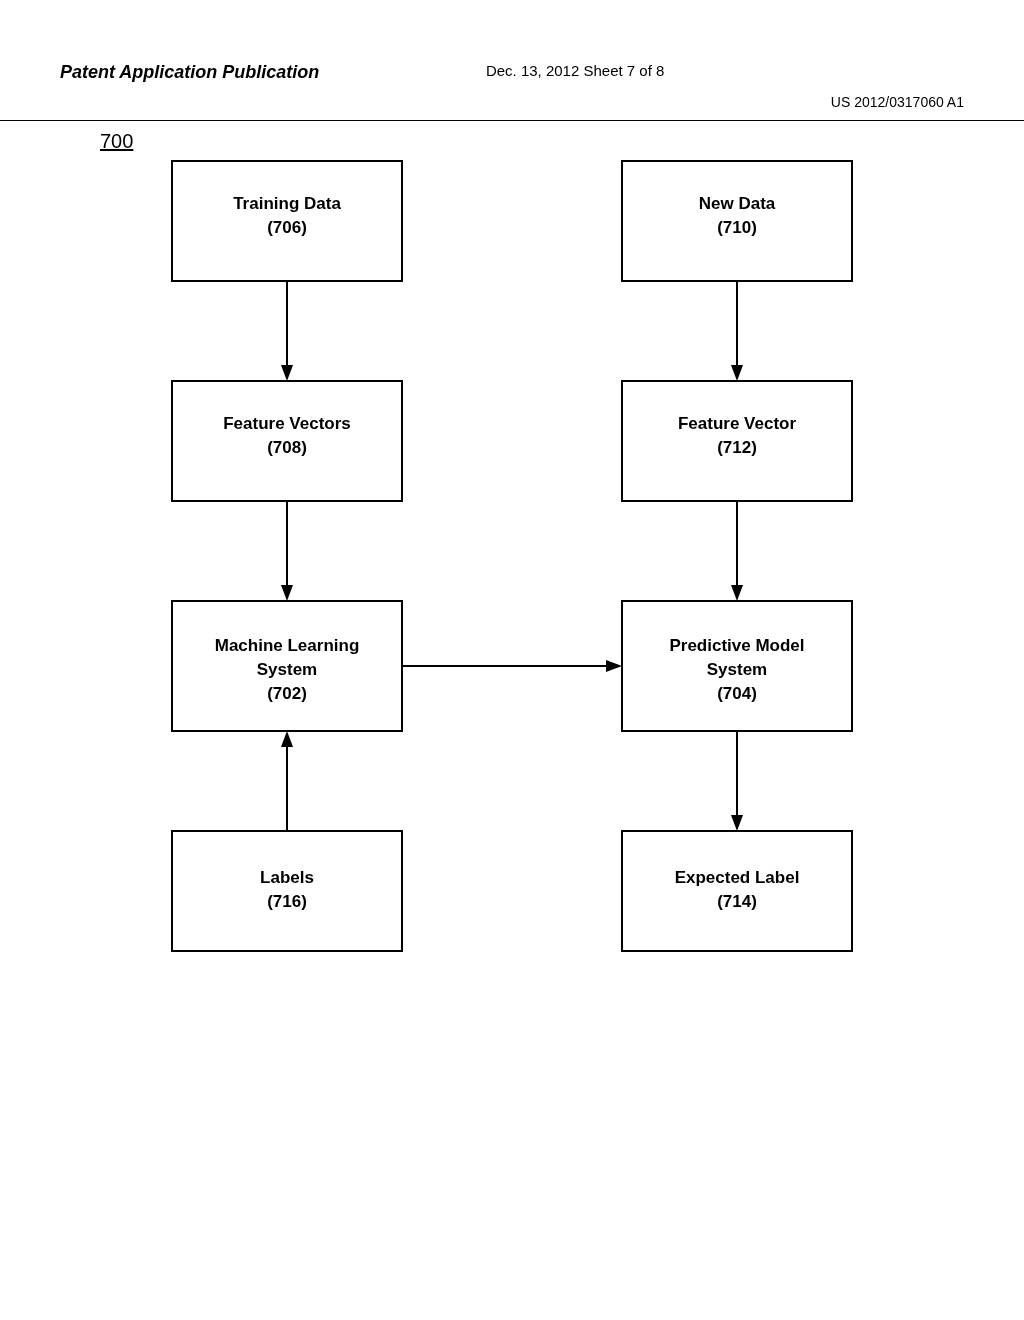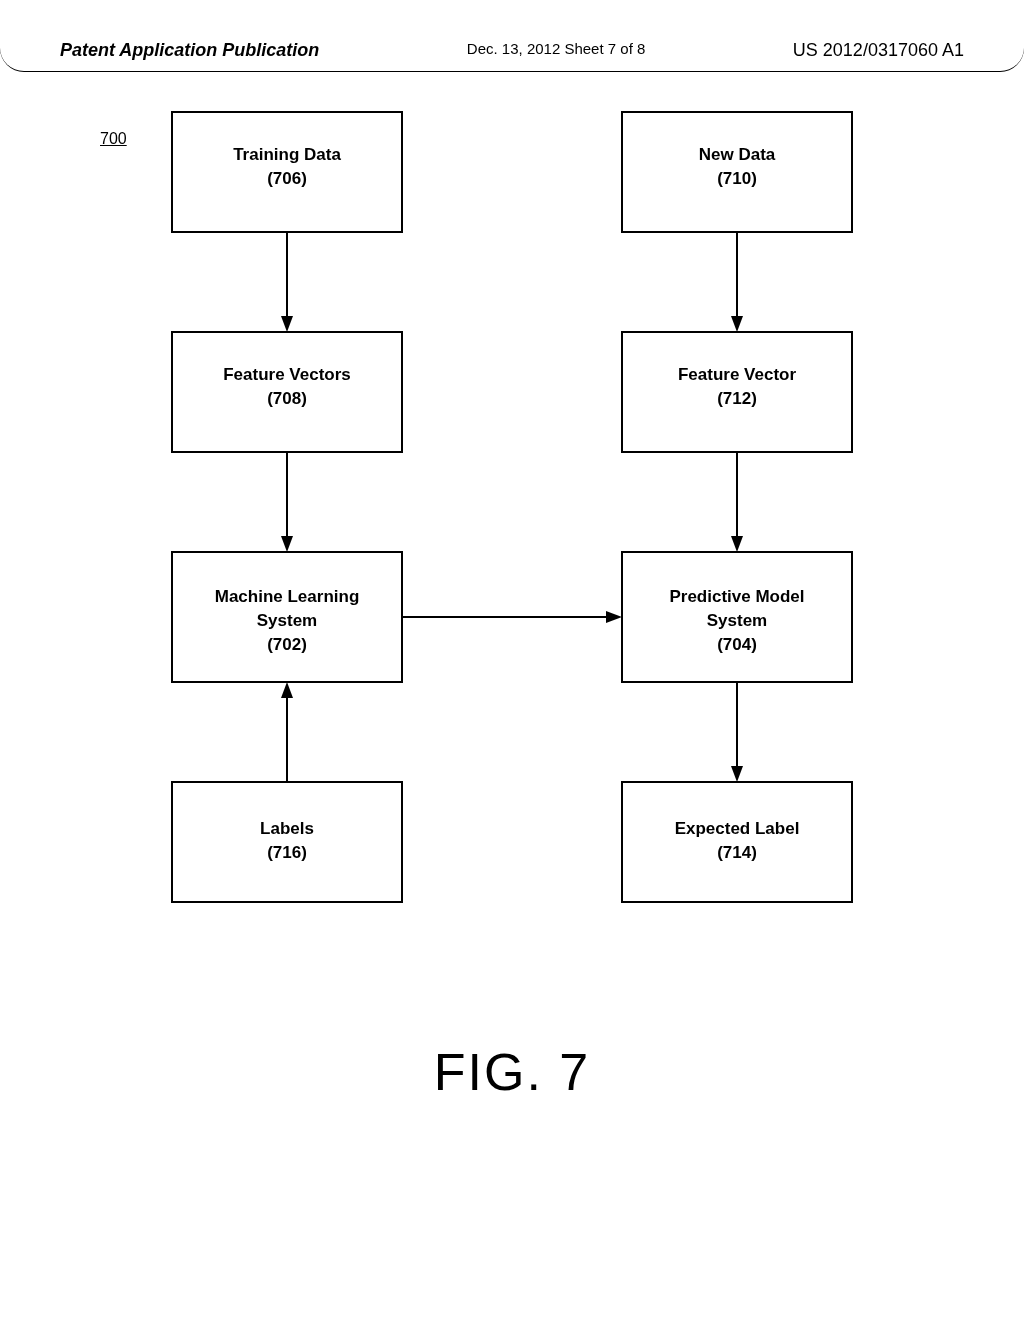--- a/index.html
+++ b/index.html
@@ -18,48 +18,48 @@
       background: #fff;
       padding: 0;
       position: relative;
     }
 
     
     .header {
       display: flex;
       justify-content: space-between;
       align-items: flex-start;
-      padding: 40px 60px 0 60px;
+      padding: 62px 60px 0 60px;
       border-bottom: 1px solid #000;
       padding-bottom: 10px;
-      border-radius: 24px;
     }
 
     .header-left {
       font-size: 18px;
       font-weight: bold;
       font-style: italic;
     }
 
     .header-center {
       font-size: 15px;
       text-align: left;
     }
 
     .header-right {
-      font-size: 18px;
+      font-size: 14px;
       text-align: right;
+      margin-top: 32px;
     }
 
     
     .fig-label {
       position: absolute;
       top: 130px;
       left: 100px;
-      font-size: 16px;
+      font-size: 20px;
       text-decoration: underline;
       font-family: Arial, sans-serif;
     }
 
     
     .diagram {
       position: relative;
       width: 100%;
       margin-top: 20px;
       font-weight: bold;
@@ -147,15 +147,14 @@
 
       <line x1="625" y1="590" x2="625" y2="682" stroke="#000" stroke-width="2"></line>
       <polygon points="625,690 619,674 631,674" fill="#000"></polygon>
 
       <line x1="290" y1="525" x2="502" y2="525" stroke="#000" stroke-width="2"></line>
       <polygon points="510,525 494,519 494,531" fill="#000"></polygon>
 
     </svg>
   </div>
 
-  <div class="fig-caption">FIG. 7</div>
 
 </div>
 
 </body></html>

